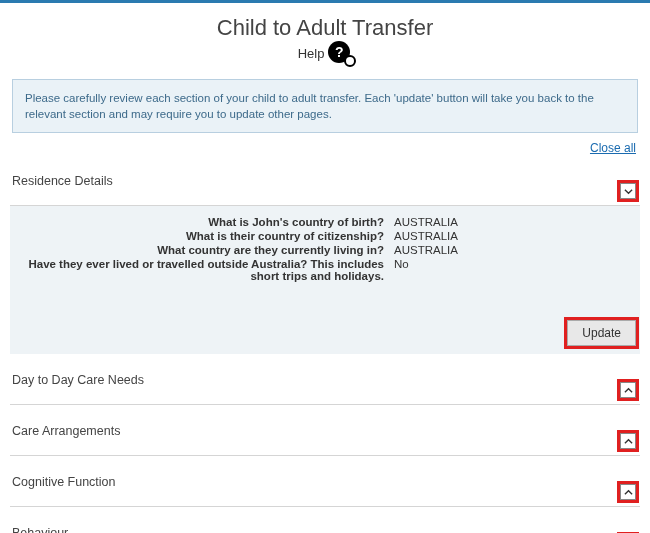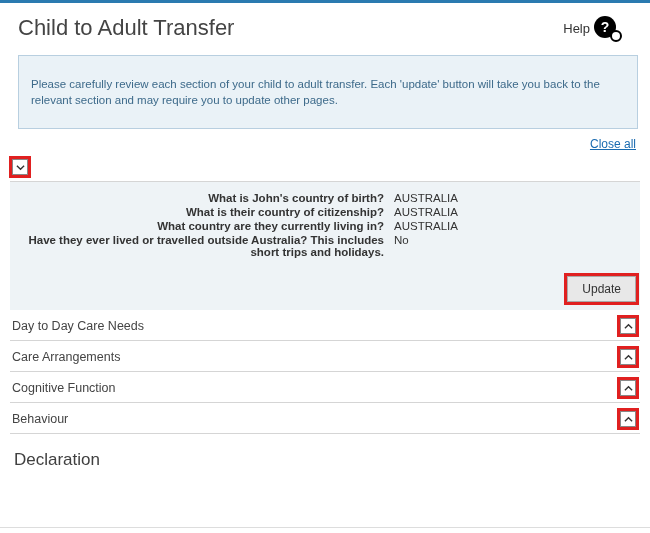--- a/index.html
+++ b/index.html
@@ -15,21 +15,22 @@
   .page {
     background: #fff;
     width: 650px;
     min-height: 533px;
     border-top: 3px solid #2a7ab0;
   }
   .header {
     display: flex;
     justify-content: space-between;
     align-items: center;
-    padding: 12px 32px 8px 18px;
+    padding: 12px 18px 8px 18px;
+    flex-direction: column;
   }
   .header h1 {
     font-size: 22px;
     font-weight: 400;
     color: #444;
   }
   .help {
     display: flex;
     align-items: center;
     gap: 4px;
@@ -63,22 +64,22 @@
     border-radius: 50%;
     bottom: -2px; right: -4px;
   }
   .content {
     padding: 0 10px;
   }
   .info-box {
     border: 1px solid #b8cfe0;
     background: #eaf2f7;
     color: #3d6a8a;
-    padding: 20px 12px;
-    margin: 6px 2px 2px 8px;
+    padding: 10px 12px;
+    margin: 6px 2px 2px 2px;
     font-size: 11.5px;
     line-height: 1.4;
   }
   .close-all {
     text-align: right;
     padding: 6px 4px 2px 0;
   }
   .close-all a {
     color: #1a6bb0;
     font-size: 12px;
@@ -108,20 +109,21 @@
     background: #fff;
     display: flex;
     align-items: center;
     justify-content: center;
     font-size: 10px;
     line-height: 1;
   }
   .red-box {
     outline: 3px solid #e02020;
     outline-offset: 0;
+    margin-top: 20px;
   }
   .chev svg { width: 9px; height: 9px; }
   .acc-body {
     background: #eef3f6;
     padding: 10px 14px 10px 14px;
   }
   .qa-row {
     display: flex;
     margin-bottom: 2px;
     font-size: 11.5px;
@@ -222,20 +224,21 @@
 
   <div class="content">
     <div class="info-box">Please carefully review each section of your child to adult transfer. Each 'update' button will take you back to the relevant section and may require you to update other pages.</div>
 
     <div class="close-all">
       <a>Close all</a>
     </div>
 
     <div class="accordion">
       <div class="acc-head">
+        <span class="acc-title">Residence Details</span>
         <span class="chev red-box">
           <svg viewBox="0 0 10 10">
               <path d="M1 3 L5 7 L9 3" fill="none" stroke="#333" stroke-width="1.5"></path>
             </svg>
         </span>
       </div>
       <div class="acc-body">
         <div class="qa-row">
           <div class="qa-q">What is John's country of birth?</div>
           <div class="qa-a">AUSTRALIA</div>

